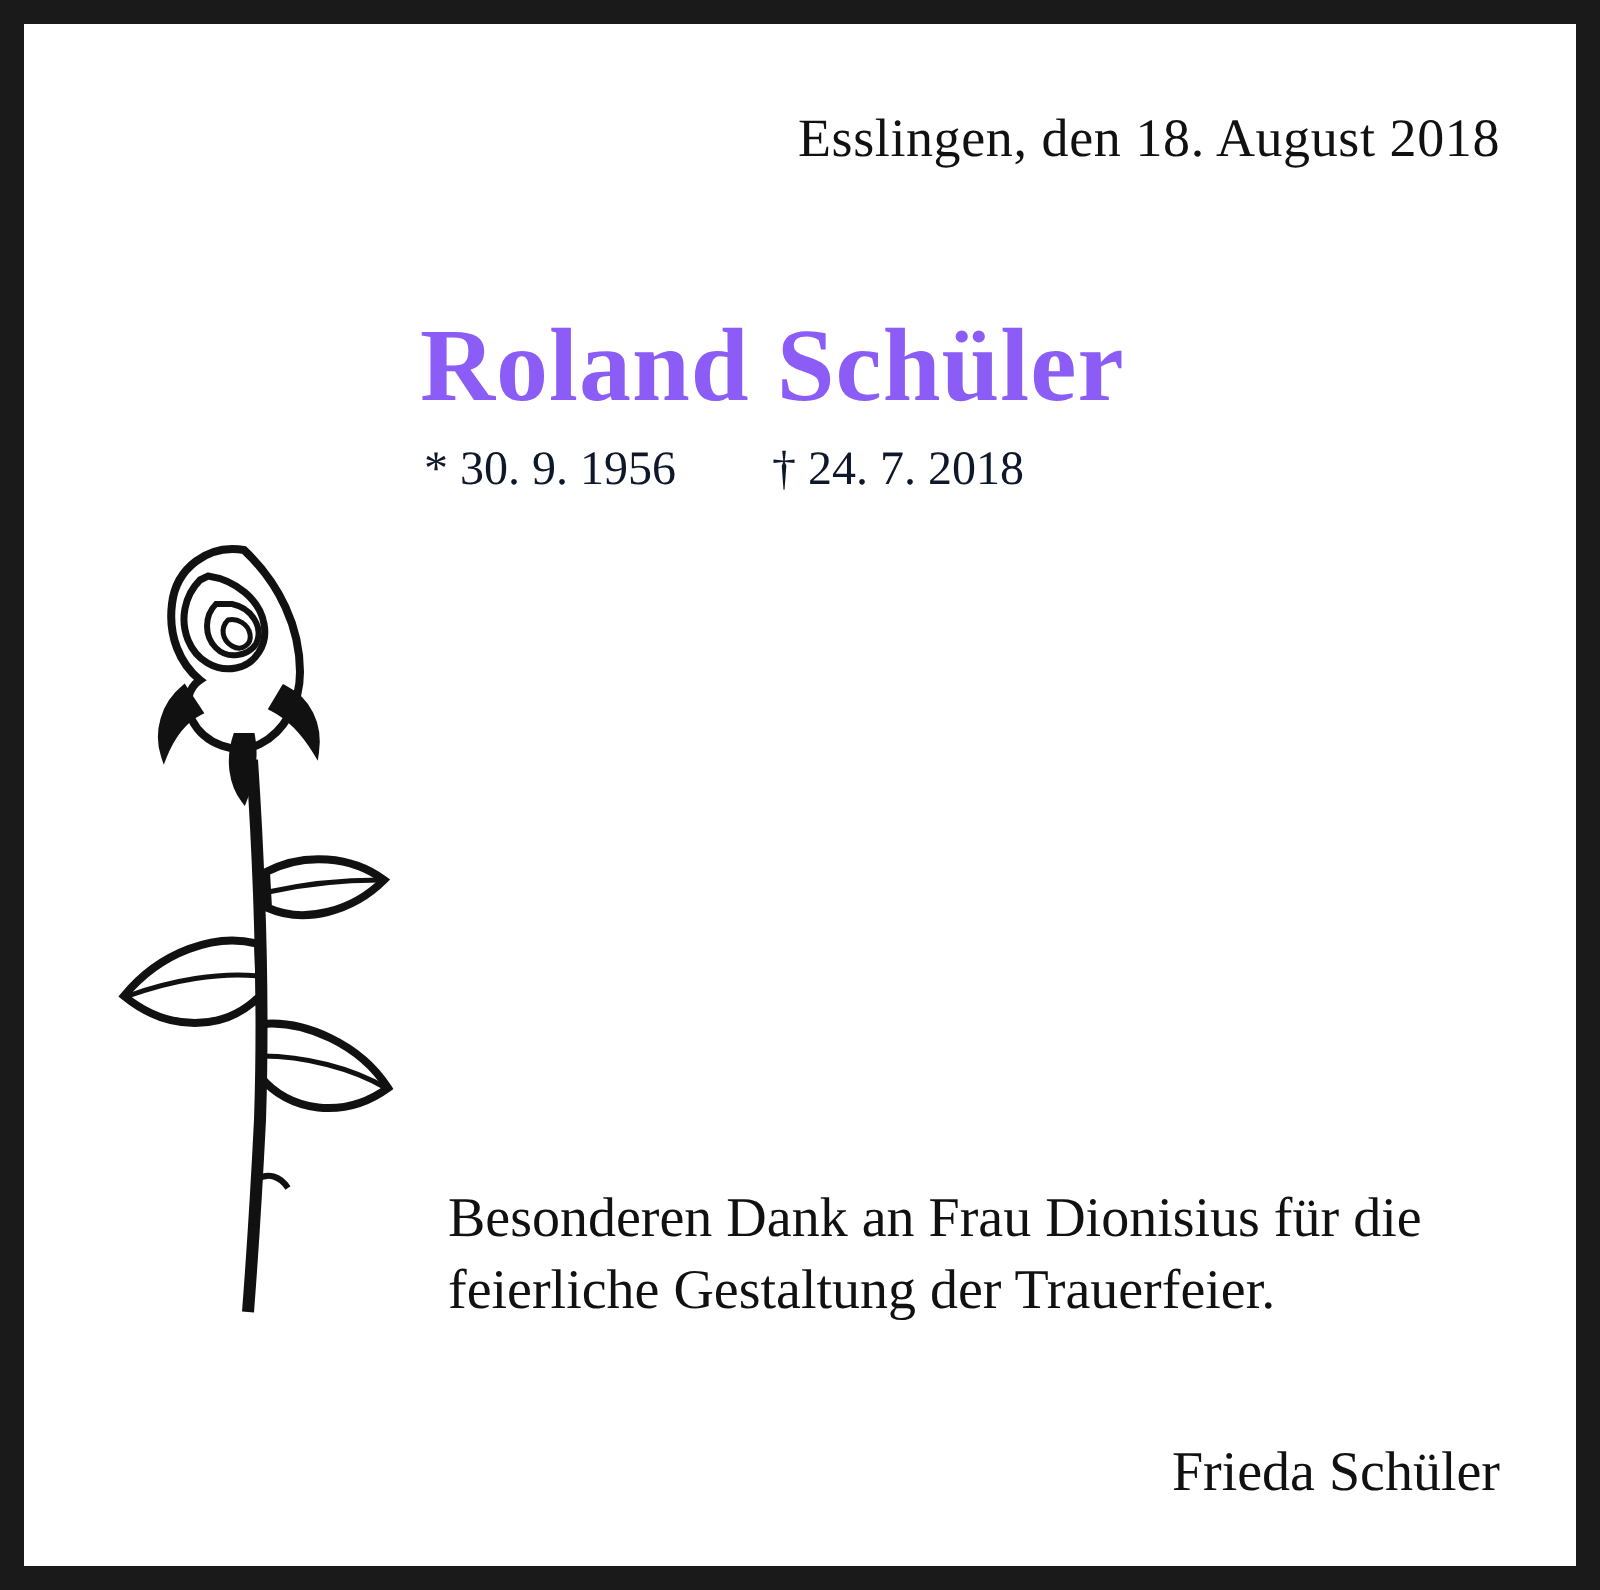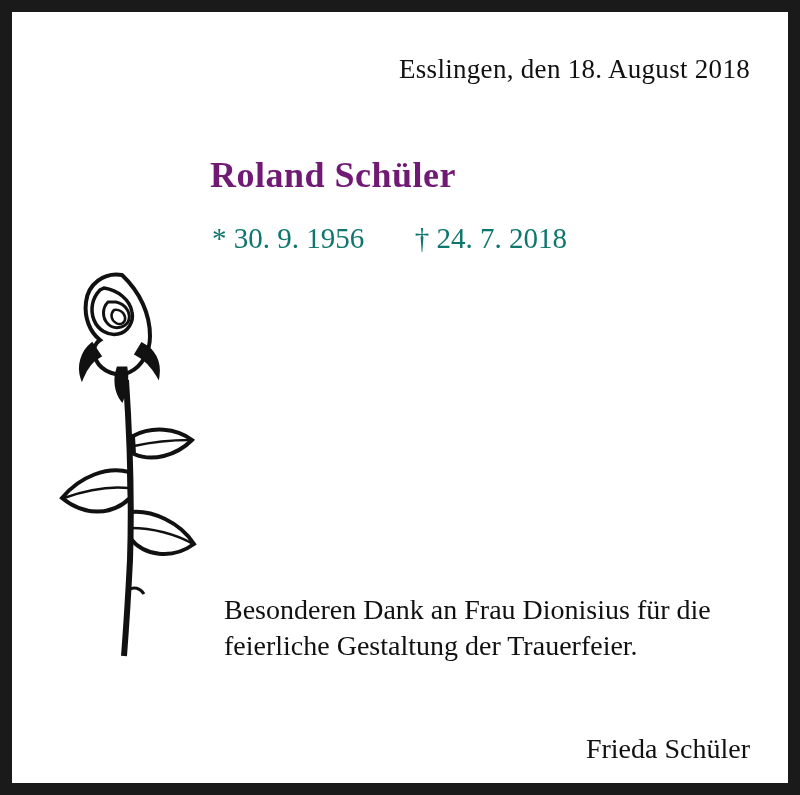--- a/index.html
+++ b/index.html
@@ -30,32 +30,32 @@
     right: 38px;
     font-size: 27px;
     color: #111111;
     letter-spacing: 0.3px;
     white-space: nowrap;
   }
   .name {
     position: absolute;
     top: 142px;
     left: 198px;
-    font-size: 36px;
+    font-size: 52px;
     font-weight: bold;
-    color: #701a75;
+    color: #8b5cf6;
     letter-spacing: 0.5px;
     white-space: nowrap;
   }
   .dates {
     position: absolute;
     top: 210px;
     left: 200px;
-    font-size: 29px;
-    color: #0f766e;
+    font-size: 24px;
+    color: #0f172a;
     white-space: nowrap;
   }
   .dates .gap {
     display: inline-block;
     width: 36px;
   }
   .thanks-heading {
     position: absolute;
     top: 312px;
     left: 200px;
@@ -76,21 +76,21 @@
     position: absolute;
     top: 580px;
     left: 212px;
     width: 580px;
     font-size: 28px;
     line-height: 1.27;
     color: #111111;
   }
   .signature {
     position: absolute;
-    bottom: 18px;
+    bottom: 30px;
     right: 38px;
     font-size: 28px;
     color: #111111;
     white-space: nowrap;
   }
   .rose {
     position: absolute;
     left: 18px;
     top: 228px;
     width: 180px;

